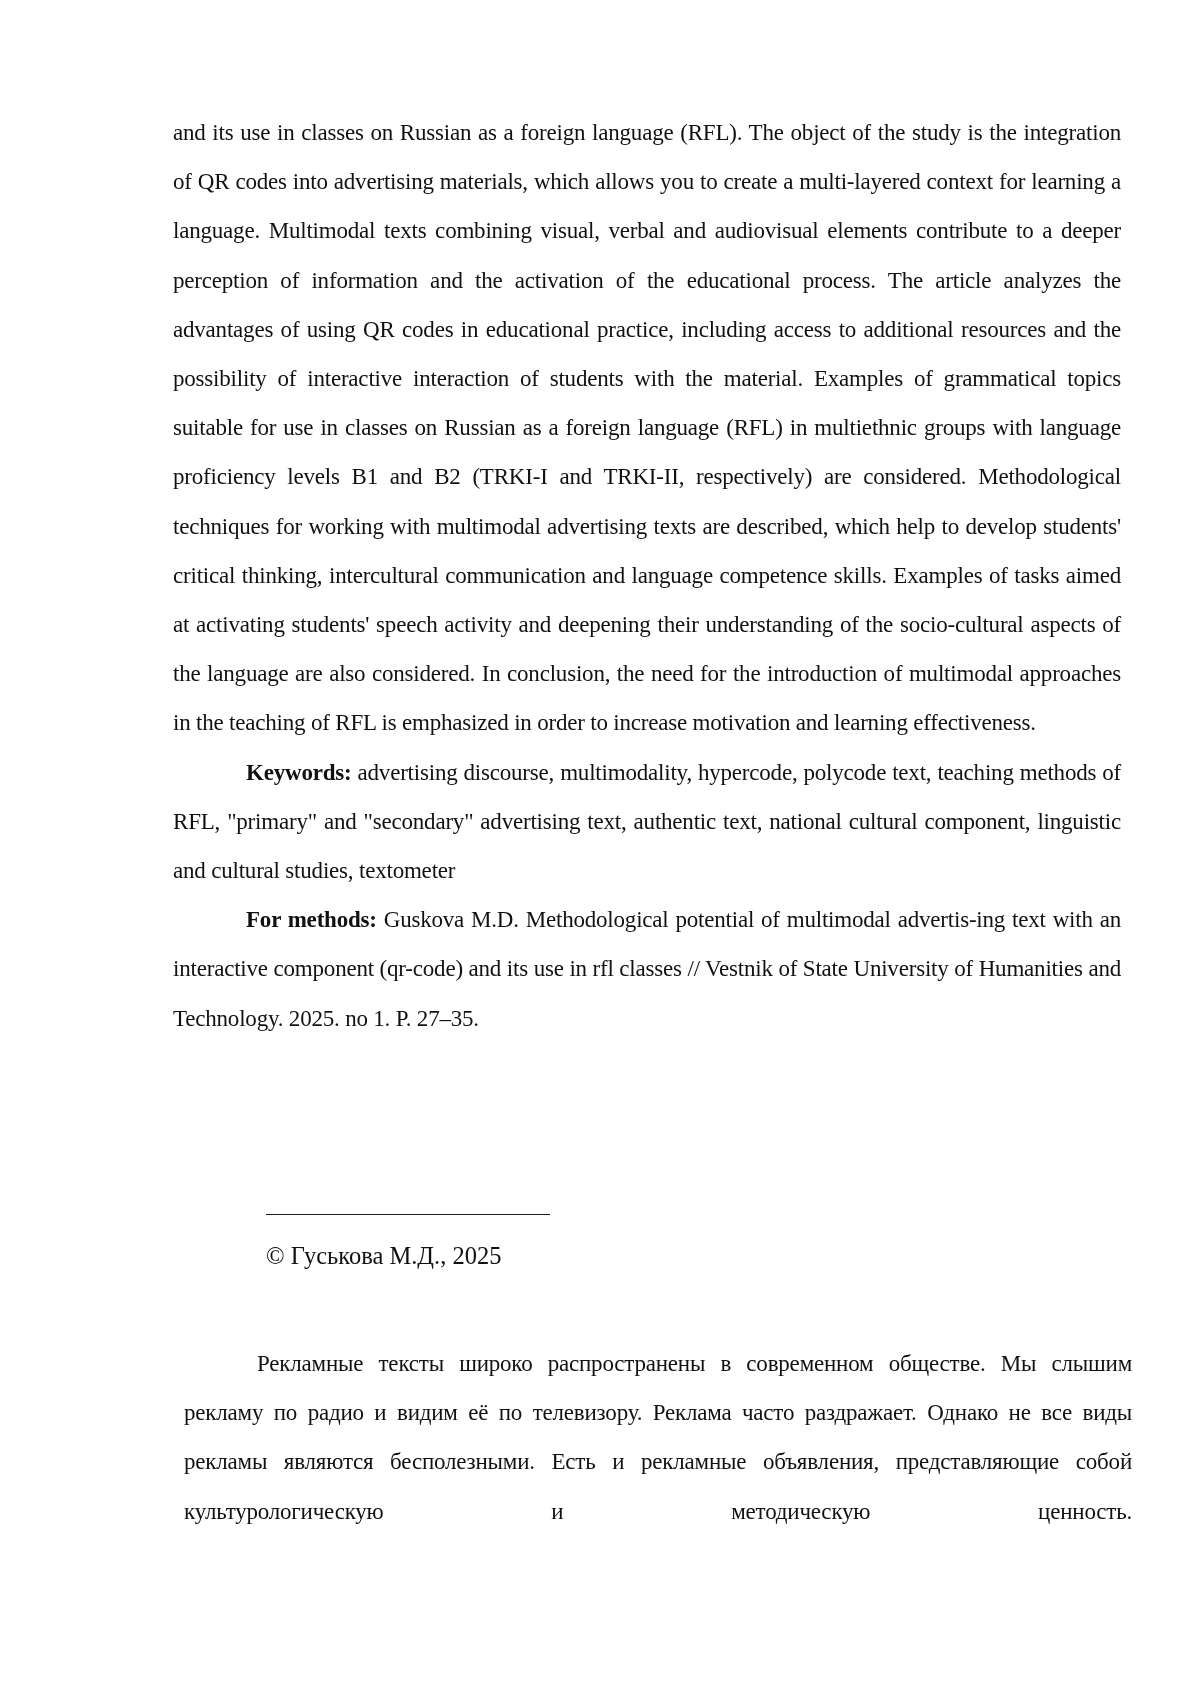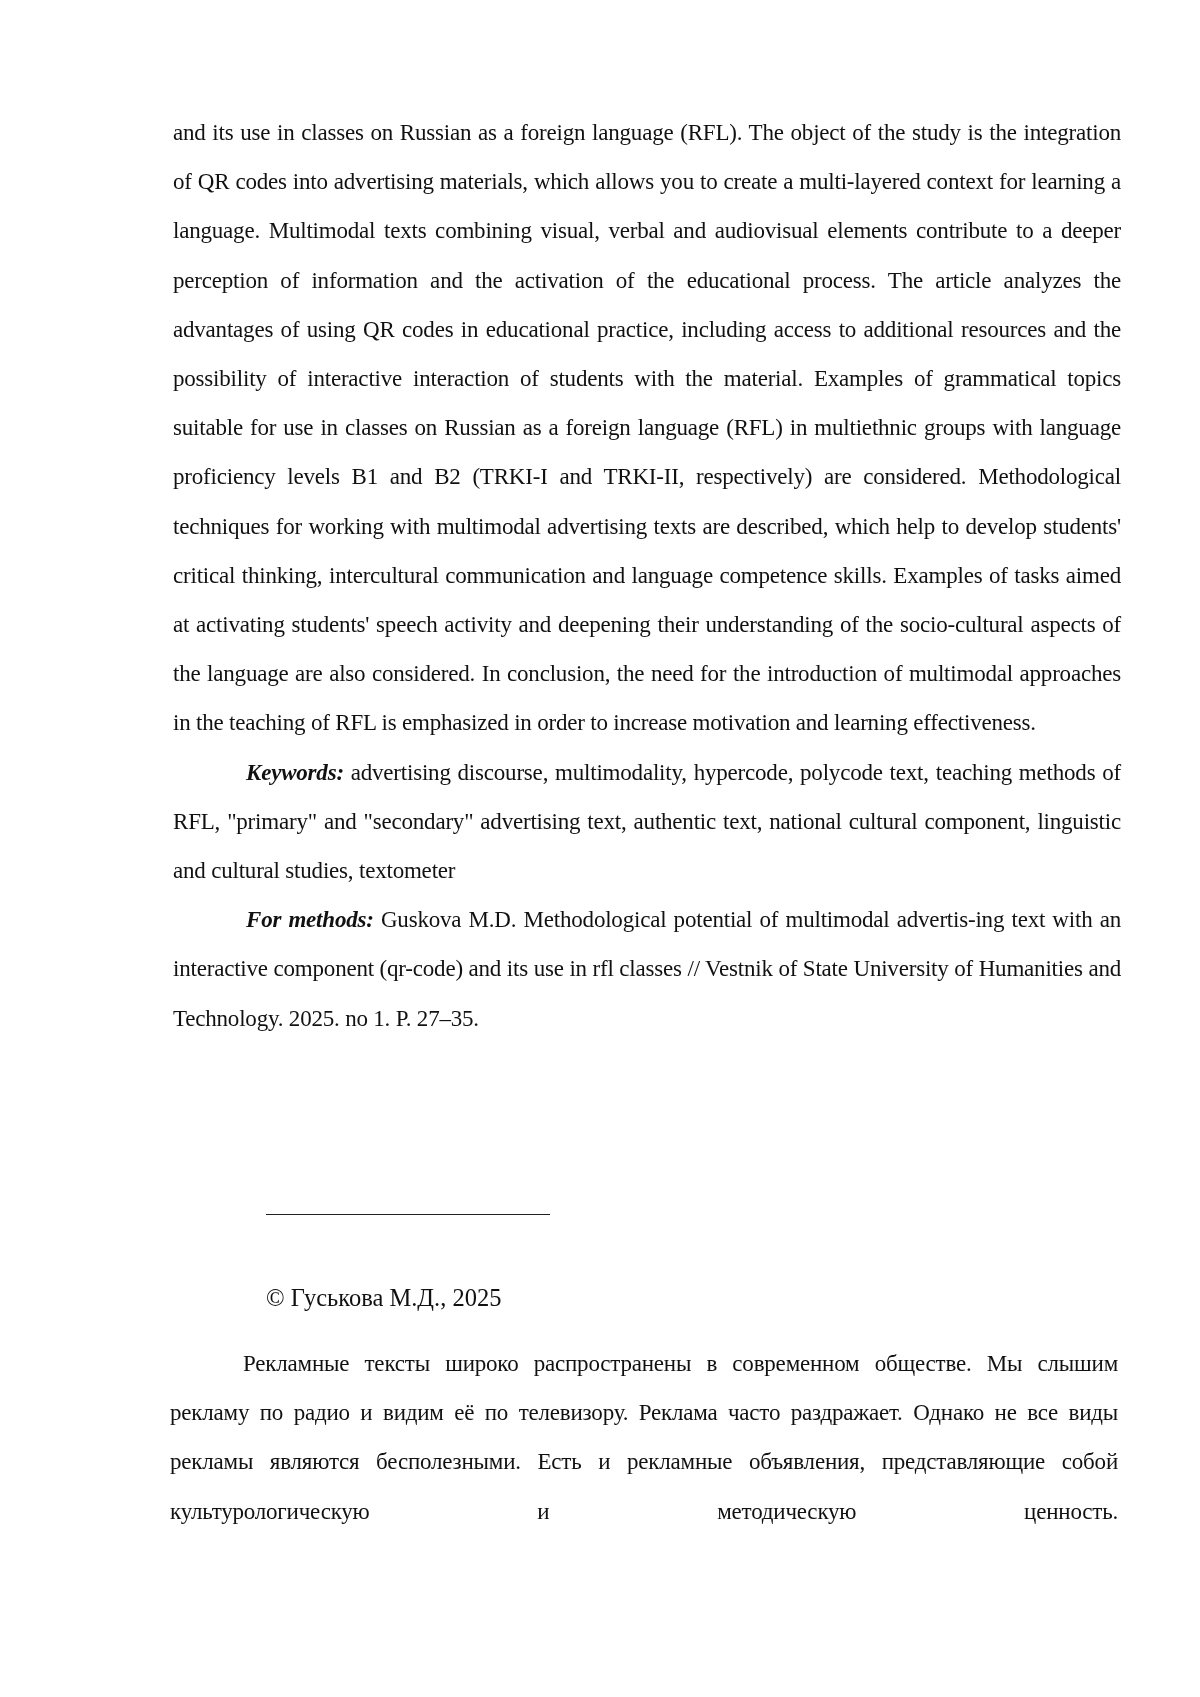--- a/index.html
+++ b/index.html
@@ -7,30 +7,30 @@
       width: 1200px; height: 1697px; position: relative; overflow: hidden;
       font-family: "Liberation Serif", "DejaVu Serif", serif;
       color: #111111;
     }
     .page { position: absolute; left: 173px; top: 108px; width: 948px; }
     .para {
       font-size: 23px; line-height: 49.2px; text-align: justify;
       margin: 0; letter-spacing: -0.2px;
     }
     .indent { text-indent: 73px; }
-    .lbl { font-weight: bold; font-style: italic; }
+    .lbl { font-weight: bold; }
     .rule {
       position: absolute; left: 266px; top: 1214px; width: 284px;
       border-top: 1.5px solid #222222; height: 0;
     }
     .copyright {
-      position: absolute; left: 266px; top: 1278px;
+      position: absolute; left: 266px; top: 1236px;
       font-size: 24.5px; line-height: 40px;
     }
-    .body2 { position: absolute; left: 170px; top: 1339px; width: 948px; }
+    .body2 { position: absolute; left: 184px; top: 1339px; width: 948px; }
     .lastline { text-align-last: justify; }
   </style>
 </head>
 <body>
 
 <div class="page">
   <p class="para">and its use in classes on Russian as a foreign language (RFL). The object of the study is the integration of QR codes into advertising materials, which allows you to create a multi-layered context for learning a language. Multimodal texts combining visual, verbal and audiovisual elements contribute to a deeper perception of information and the activation of the educational process. The article analyzes the advantages of using QR codes in educational practice, including access to additional resources and the possibility of interactive interaction of students with the material. Examples of grammatical topics suitable for use in classes on Russian as a foreign language (RFL) in multiethnic groups with language proficiency levels B1 and B2 (TRKI-I and TRKI-II, respectively) are considered. Methodological techniques for working with multimodal advertising texts are described, which help to develop students' critical thinking, intercultural communication and language competence skills. Examples of tasks aimed at activating students' speech activity and deepening their understanding of the socio-cultural aspects of the language are also considered. In conclusion, the need for the introduction of multimodal approaches in the teaching of RFL is emphasized in order to increase motivation and learning effectiveness.</p>
   <p class="para indent"><span class="lbl">Keywords:</span><span> advertising discourse, multimodality, hypercode, polycode text, teaching methods of RFL, "primary" and "secondary" advertising text, authentic text, national cultural component, linguistic and cultural studies, textometer</span></p>
   <p class="para indent"><span class="lbl">For methods:</span><span> Guskova M.D. Methodological potential of multimodal advertis-ing text with an interactive component (qr-code) and its use in rfl classes // Vestnik of State University of Humanities and Technology. 2025. no 1. P. 27–35.</span></p>
 </div>

